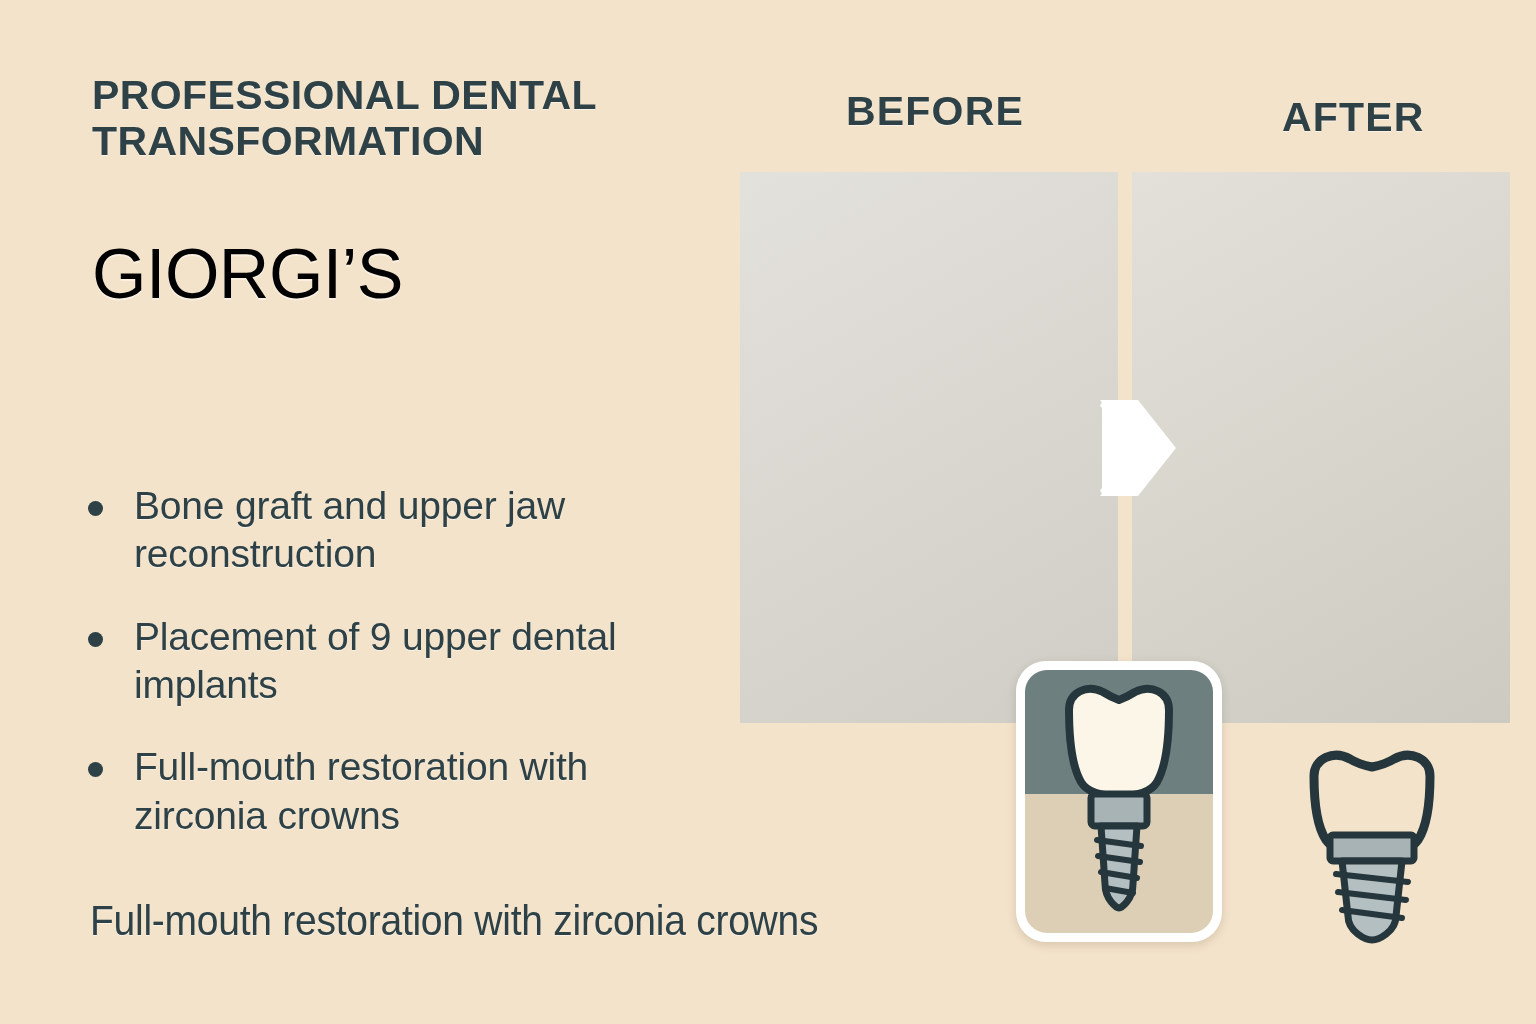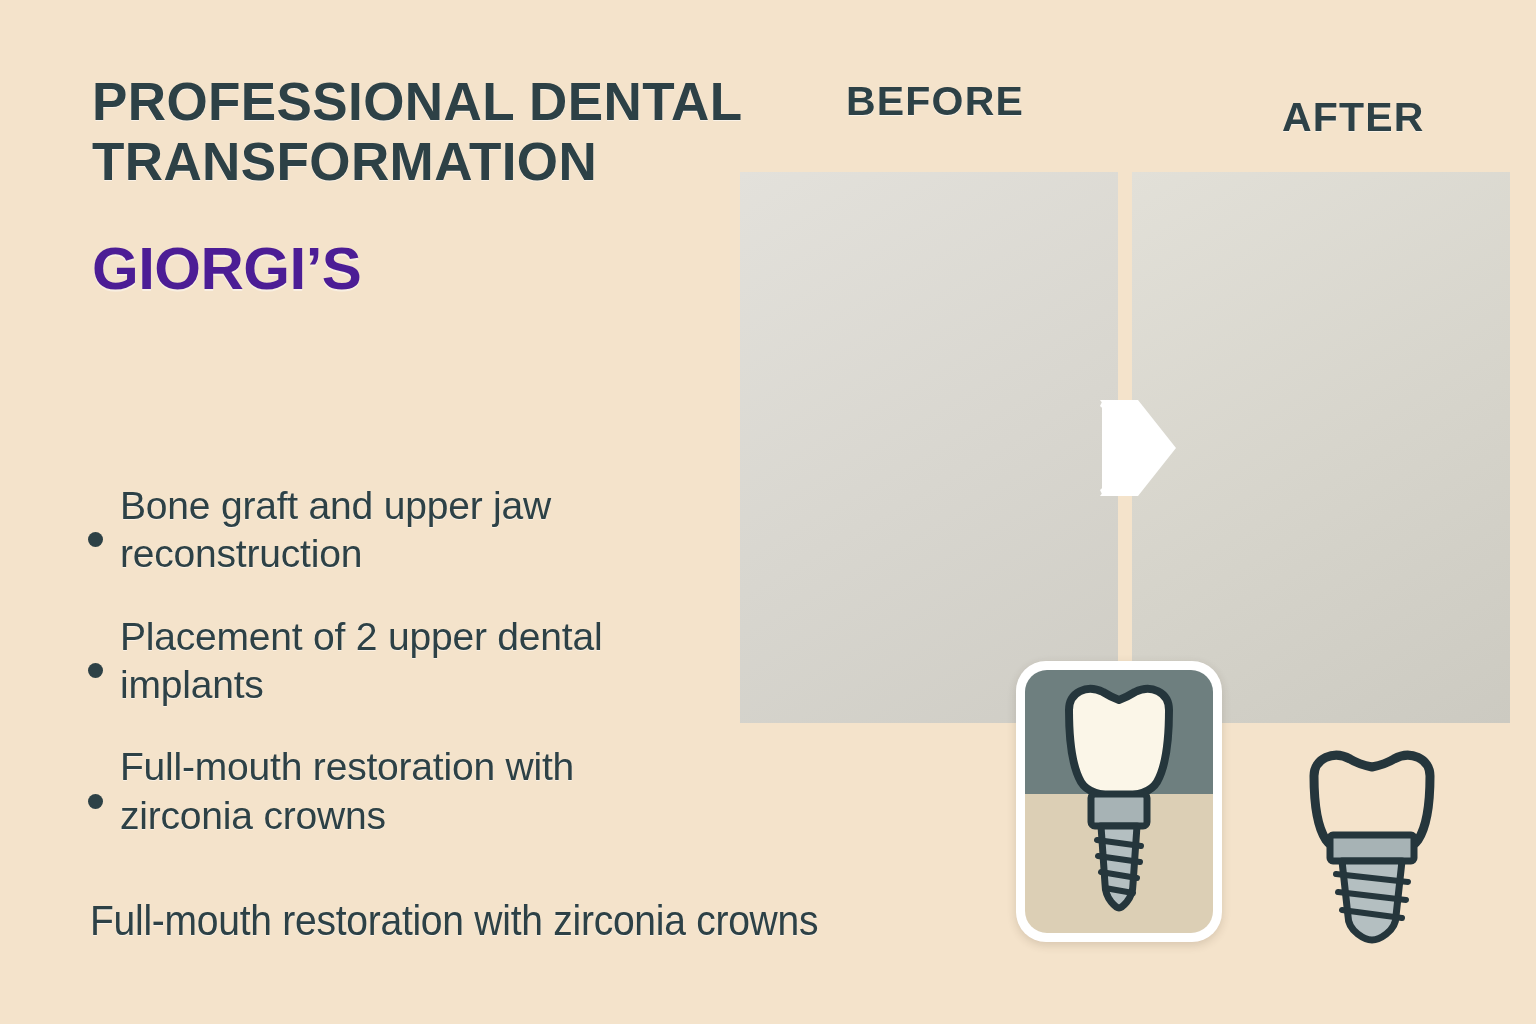--- a/index.html
+++ b/index.html
@@ -7,33 +7,33 @@
     width:1536px;height:1024px;overflow:hidden;
     background:#F4E3CB;
     font-family:"Liberation Sans", sans-serif;
     -webkit-font-smoothing:antialiased;
   }
   .stage{position:relative;width:1536px;height:1024px;background:#F4E3CB;}
 
   
   .eyebrow{
     position:absolute;left:92px;top:72px;width:650px;
-    font-size:53px;line-height:1.13;font-weight:700;
+    font-size:41px;line-height:1.13;font-weight:700;
     letter-spacing:0.4px;color:#2D4146;text-transform:uppercase;
     text-shadow:0 1px 0 rgba(255,255,255,.55);
   }
   .headline{
     position:absolute;left:92px;top:240px;width:640px;
-    font-size:60px;line-height:.98;font-weight:700;
-    letter-spacing:-0.5px;color:#4c1d95;text-transform:uppercase;
+    font-size:70px;line-height:.98;font-weight:400;
+    letter-spacing:-0.5px;color:#000000;text-transform:uppercase;
     text-shadow:0 2px 0 rgba(255,255,255,.45);
   }
 
   .bullets{position:absolute;left:88px;top:482px;width:600px;}
-  .bullet{position:relative;display:flex;align-items:center;margin-bottom:34px;}
+  .bullet{position:relative;display:flex;align-items:flex-start;margin-bottom:34px;gap:14px;}
   .bullet .dot{
     flex:0 0 auto;width:15px;height:15px;border-radius:50%;
     background:#2D4146;margin-top:19px;margin-right:17px;
   }
   .bullet .btxt{
     font-size:39px;line-height:1.24;color:#2D4146;font-weight:400;
     letter-spacing:-.2px;text-shadow:0 1px 0 rgba(255,255,255,.5);
   }
 
   .caption{
@@ -43,21 +43,21 @@
     transform:scaleX(.93);transform-origin:left center;
     text-shadow:0 1px 0 rgba(255,255,255,.5);
   }
 
   
   .lbl{
     position:absolute;font-size:41px;font-weight:700;color:#2D4146;
     letter-spacing:1.2px;text-transform:uppercase;
     text-shadow:0 1px 0 rgba(255,255,255,.55);
   }
-  .lbl-before{left:846px;top:78px;}
+  .lbl-before{left:846px;top:88px;}
   .lbl-after{left:1240px;top:94px;margin-left:42px;}
 
   
   .photo{position:absolute;overflow:hidden;}
   .photo-before{left:740px;top:172px;width:378px;height:551px;background:#DEDCD6;}
   .photo-after{left:1132px;top:172px;width:378px;height:551px;background:#DCDAD3;}
 
   
   .pbg{position:absolute;inset:0;}
   .pbg.b{background:linear-gradient(150deg,#E3E1DB 0%,#D8D6CF 55%,#CFCDC5 100%);}
@@ -97,21 +97,21 @@
     <span>GIORGI’S</span><br>
   </div>
 
   <div class="bullets">
     <div class="bullet">
       <span class="dot"></span>
       <span class="btxt">Bone graft and upper jaw reconstruction</span>
     </div>
     <div class="bullet">
       <span class="dot"></span>
-      <span class="btxt">Placement of 2 upper dental implants</span>
+      <span class="btxt">Placement of 9 upper dental implants</span>
     </div>
     <div class="bullet">
       <span class="dot"></span>
       <span class="btxt">Full-mouth restoration with zirconia crowns</span>
     </div>
   </div>
 
   <div class="caption">Full-mouth restoration with zirconia crowns</div>
 
   <div class="lbl lbl-before">BEFORE</div>

